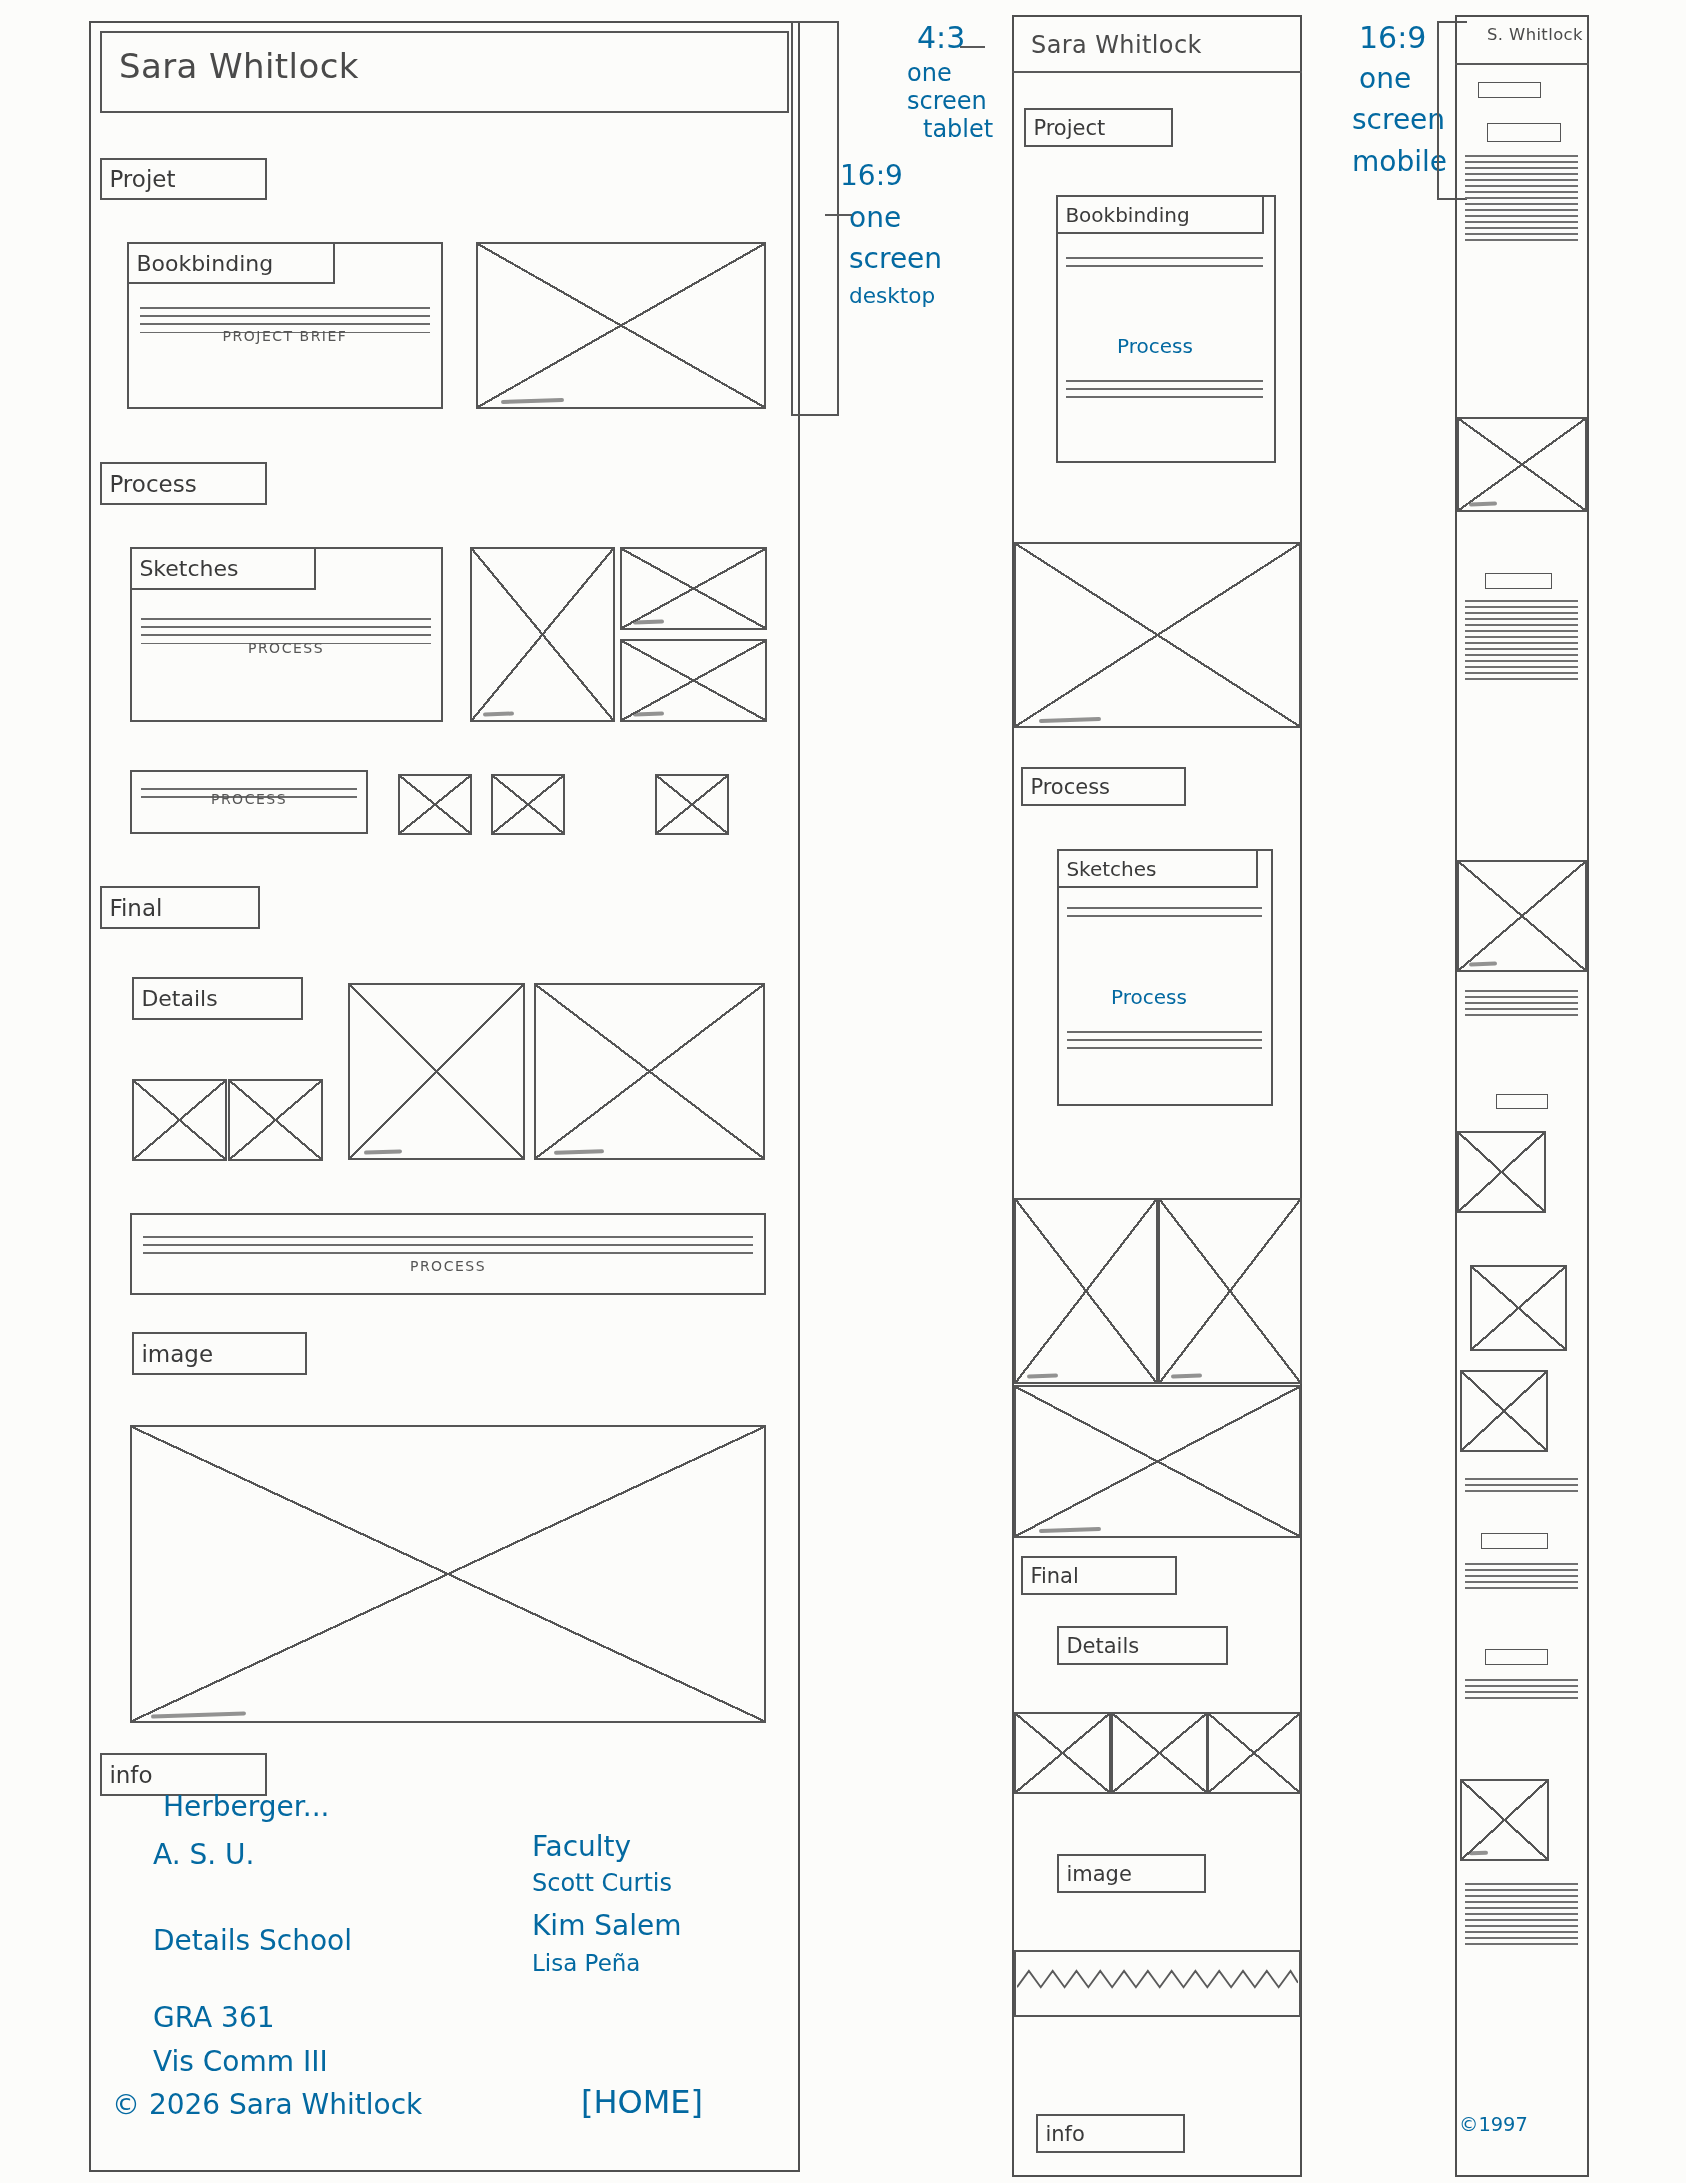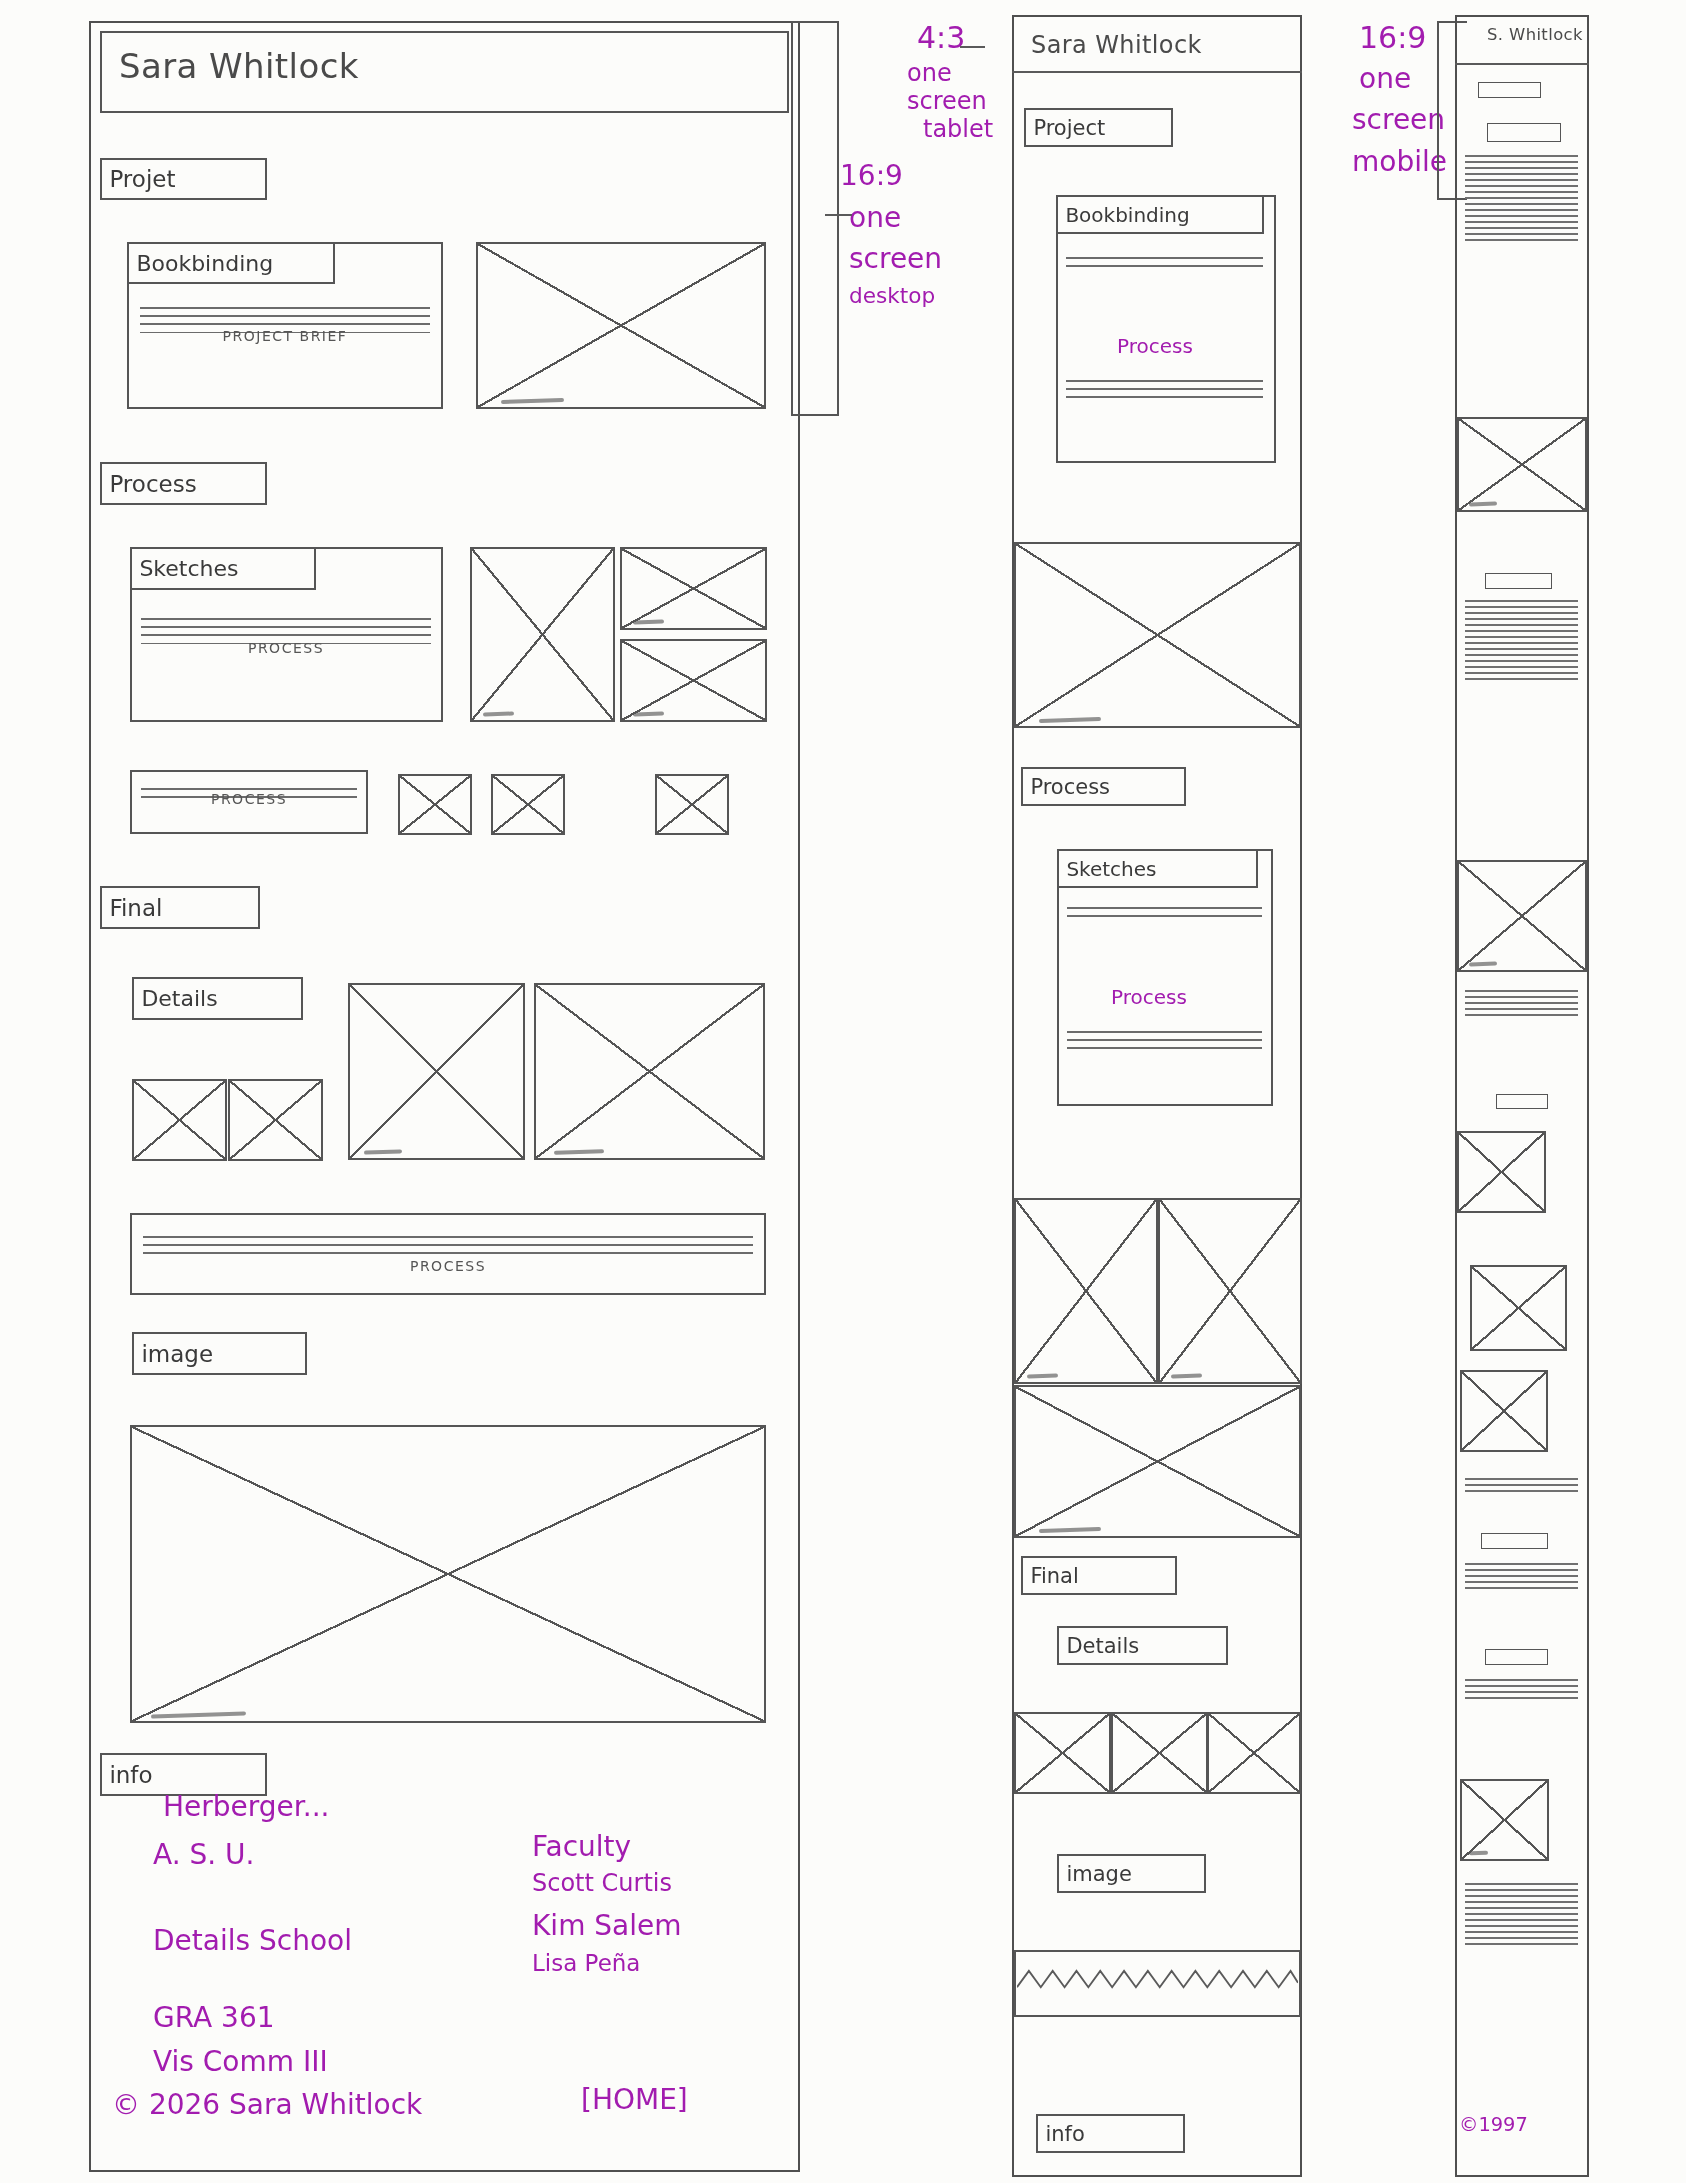--- a/index.html
+++ b/index.html
@@ -3,21 +3,21 @@
 <meta charset="utf-8">
 <style>
   html,body{margin:0;padding:0;background:#fdfdfb;}
   body{width:1687px;height:2183px;position:relative;font-family:"DejaVu Sans",sans-serif;color:#3a3a3a;overflow:hidden;}
   .sheet{position:absolute;inset:0;background:#fcfcfa;}
   
   .bx{position:absolute;border:2.2px solid #555;box-sizing:border-box;background:transparent;}
   .bx.thin{border-width:1.5px;}
   .lbl{position:absolute;box-sizing:border-box;border:2.2px solid #555;display:flex;align-items:center;padding-left:7.4px;font-family:"DejaVu Sans",sans-serif;}
   .hand{font-family:"DejaVu Sans",sans-serif;color:#4a4a4a;letter-spacing:0.4px;}
-  .note{position:absolute;font-family:"DejaVu Sans",sans-serif;color:#a21caf;line-height:1.15;}
+  .note{position:absolute;font-family:"DejaVu Sans",sans-serif;color:#0369a1;line-height:1.15;}
   
   .img{position:absolute;box-sizing:border-box;border:2.2px solid #555;}
   .img:before,.img:after{content:"";position:absolute;left:0;top:0;width:100%;height:100%;}
   .img:before{background:linear-gradient(to top right,transparent calc(50% - 1.1px),#555 calc(50% - 1.1px),#555 calc(50% + 1.1px),transparent calc(50% + 1.1px));}
   .img:after{background:linear-gradient(to bottom right,transparent calc(50% - 1.1px),#555 calc(50% - 1.1px),#555 calc(50% + 1.1px),transparent calc(50% + 1.1px));}
   .smear{position:absolute;left:8%;bottom:4.5px;width:22%;height:3.7px;background:#777;border-radius:2.2px;opacity:.8;transform:rotate(-2deg);}
   
   .lines{position:absolute;}
   .lines i{display:block;height:1.5px;background:#6b6b6b;margin-bottom:6.7px;}
   .hline{position:absolute;height:2.2px;background:#5a5a5a;}
@@ -134,21 +134,21 @@
   <div class="note" style="left:153px;top:1925px;font-size:28px;">Details School</div>
 
   <div class="note" style="left:153px;top:2002px;font-size:28px;">GRA 361</div>
   <div class="note" style="left:153px;top:2046px;font-size:28px;">Vis Comm III</div>
   <div class="note" style="left:112px;top:2089px;font-size:28px;">© 2026 Sara Whitlock</div>
 
   <div class="note" style="left:532px;top:1831px;font-size:28px;">Faculty</div>
   <div class="note" style="left:532px;top:1870px;font-size:24px;">Scott Curtis</div>
   <div class="note" style="left:532px;top:1910px;font-size:28px;">Kim Salem</div>
   <div class="note" style="left:532px;top:1950px;font-size:23px;">Lisa Peña</div>
-  <div class="note" style="left:581px;top:2084px;font-size:28px;">[HOME]</div>
+  <div class="note" style="left:581px;top:2084px;font-size:32px;">[HOME]</div>
 
   <div class="bx" style="left:791px;top:21px;width:48px;height:395px;border-right:none;"></div>
   <div class="note" style="left:917px;top:21px;font-size:30px;">4:3</div>
   <div class="note" style="left:907px;top:60px;font-size:24px;">one</div>
   <div class="note" style="left:907px;top:88px;font-size:24px;">screen</div>
   <div class="note" style="left:923px;top:116px;font-size:24px;">tablet</div>
 
   <div class="bx" style="left:791px;top:21px;width:48px;height:395px;border-left:none;border-top:none;border-bottom:none;"></div>
   <div class="note" style="left:840px;top:160px;font-size:28px;">16:9</div>
   <div class="note" style="left:849px;top:202px;font-size:28px;">one</div>

